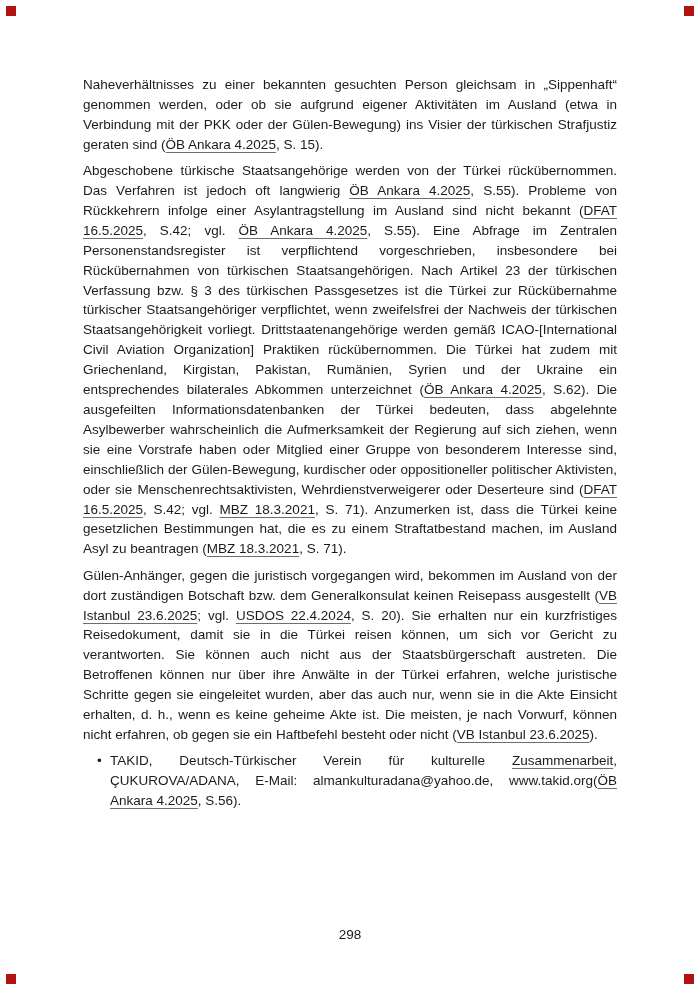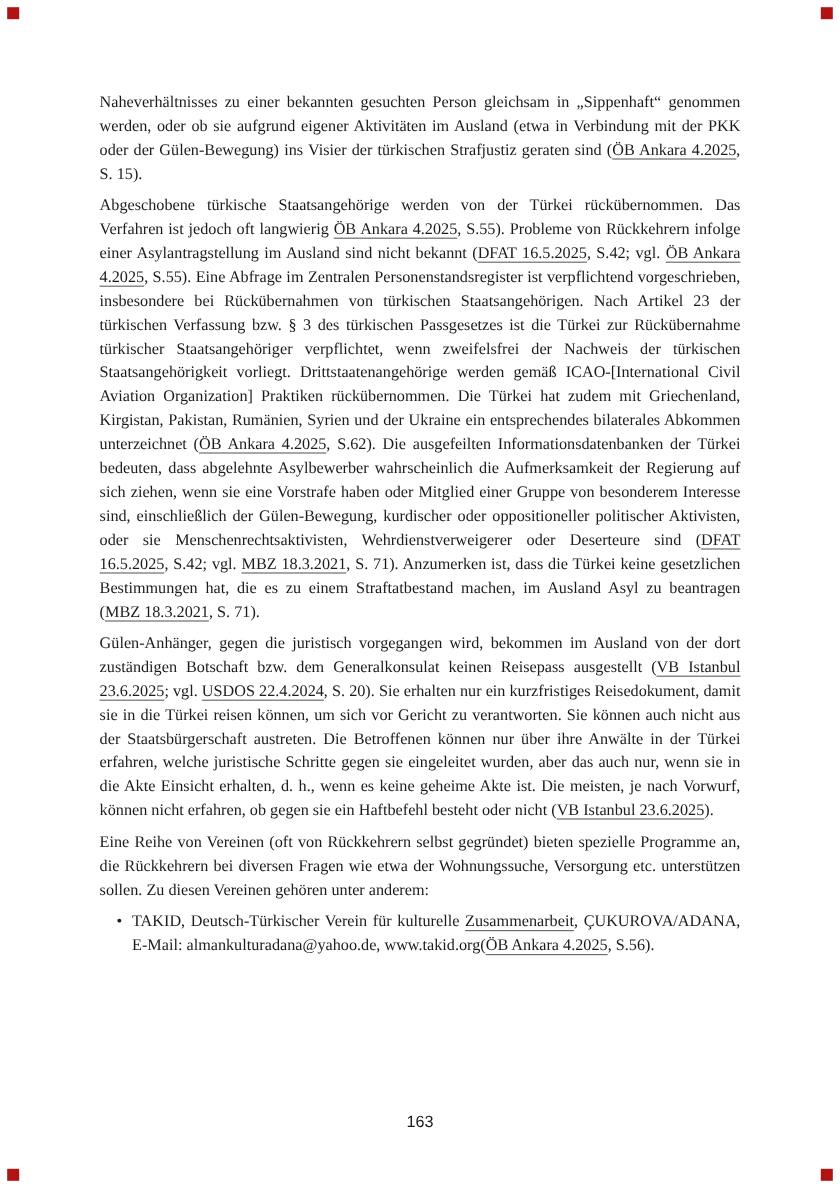--- a/index.html
+++ b/index.html
@@ -3,21 +3,21 @@
 <meta charset="utf-8">
 <style>
   html,body{margin:0;padding:0;}
   body{
     width:700px;height:990px;background:#ffffff;position:relative;overflow:hidden;
     font-family:"Liberation Sans",sans-serif;color:#1b1b1b;
     -webkit-font-smoothing:antialiased;
   }
   .text-column{
     position:absolute;left:83px;top:75px;width:534px;
-    font-size:13.5px;line-height:19.9px;text-align:justify;font-family:Liberation Serif, serif;
+    font-size:13.5px;line-height:19.9px;text-align:justify;
   }
   .para{margin:0 0 6.5px 0;}
   .bullet-list{margin:4px 0 0 0;padding:0 0 0 27px;list-style:none;}
   .bullet-item{margin:0 0 6.5px 0;position:relative;}
   .bullet-item::before{content:"\2022";position:absolute;left:-13px;top:0;}
   .citation-link{
     text-decoration:underline;
     text-decoration-thickness:1px;
     text-underline-offset:3px;
   }
@@ -36,19 +36,18 @@
 
 <div class="corner-mark corner-tl" style="background: rgb(177, 18, 18);"></div>
 <div class="corner-mark corner-tr" style="background: rgb(177, 18, 18);"></div>
 <div class="corner-mark corner-bl" style="background: rgb(177, 18, 18);"></div>
 <div class="corner-mark corner-br" style="background: rgb(177, 18, 18);"></div>
 
 <div class="text-column">
     <p class="para"><span>Naheverhältnisses zu einer bekannten gesuchten Person gleichsam in „Sippenhaft“ genommen werden, oder ob sie aufgrund eigener Aktivitäten im Ausland (etwa in Verbindung mit der PKK oder der Gülen-Bewegung) ins Visier der türkischen Strafjustiz geraten sind (</span><span class="citation-link" style="text-decoration-color: rgb(110, 110, 110);">ÖB Ankara 4.2025</span><span>, S. 15).</span></p>
     <p class="para"><span>Abgeschobene türkische Staatsangehörige werden von der Türkei rückübernommen. Das Verfahren ist jedoch oft langwierig </span><span class="citation-link" style="text-decoration-color: rgb(110, 110, 110);">ÖB Ankara 4.2025</span><span>, S.55). Probleme von Rückkehrern infolge einer Asylantragstellung im Ausland sind nicht bekannt (</span><span class="citation-link" style="text-decoration-color: rgb(110, 110, 110);">DFAT 16.5.2025</span><span>, S.42; vgl. </span><span class="citation-link" style="text-decoration-color: rgb(110, 110, 110);">ÖB Ankara 4.2025</span><span>, S.55). Eine Abfrage im Zentralen Personenstandsregister ist verpflichtend vorgeschrieben, insbesondere bei Rückübernahmen von türkischen Staatsangehörigen. Nach Artikel 23 der türkischen Verfassung bzw. § 3 des türkischen Passgesetzes ist die Türkei zur Rückübernahme türkischer Staatsangehöriger verpflichtet, wenn zweifelsfrei der Nachweis der türkischen Staatsangehörigkeit vorliegt. Drittstaatenangehörige werden gemäß ICAO-[International Civil Aviation Organization] Praktiken rückübernommen. Die Türkei hat zudem mit Griechenland, Kirgistan, Pakistan, Rumänien, Syrien und der Ukraine ein entsprechendes bilaterales Abkommen unterzeichnet (</span><span class="citation-link" style="text-decoration-color: rgb(110, 110, 110);">ÖB Ankara 4.2025</span><span>, S.62). Die ausgefeilten Informationsdatenbanken der Türkei bedeuten, dass abgelehnte Asylbewerber wahrscheinlich die Aufmerksamkeit der Regierung auf sich ziehen, wenn sie eine Vorstrafe haben oder Mitglied einer Gruppe von besonderem Interesse sind, einschließlich der Gülen-Bewegung, kurdischer oder oppositioneller politischer Aktivisten, oder sie Menschenrechtsaktivisten, Wehrdienstverweigerer oder Deserteure sind (</span><span class="citation-link" style="text-decoration-color: rgb(110, 110, 110);">DFAT 16.5.2025</span><span>, S.42; vgl. </span><span class="citation-link" style="text-decoration-color: rgb(110, 110, 110);">MBZ 18.3.2021</span><span>, S. 71). Anzumerken ist, dass die Türkei keine gesetzlichen Bestimmungen hat, die es zu einem Straftatbestand machen, im Ausland Asyl zu beantragen (</span><span class="citation-link" style="text-decoration-color: rgb(110, 110, 110);">MBZ 18.3.2021</span><span>, S. 71).</span></p>
     <p class="para"><span>Gülen-Anhänger, gegen die juristisch vorgegangen wird, bekommen im Ausland von der dort zuständigen Botschaft bzw. dem Generalkonsulat keinen Reisepass ausgestellt (</span><span class="citation-link" style="text-decoration-color: rgb(110, 110, 110);">VB Istanbul 23.6.2025</span><span>; vgl. </span><span class="citation-link" style="text-decoration-color: rgb(110, 110, 110);">USDOS 22.4.2024</span><span>, S. 20). Sie erhalten nur ein kurzfristiges Reisedokument, damit sie in die Türkei reisen können, um sich vor Gericht zu verantworten. Sie können auch nicht aus der Staatsbürgerschaft austreten. Die Betroffenen können nur über ihre Anwälte in der Türkei erfahren, welche juristische Schritte gegen sie eingeleitet wurden, aber das auch nur, wenn sie in die Akte Einsicht erhalten, d. h., wenn es keine geheime Akte ist. Die meisten, je nach Vorwurf, können nicht erfahren, ob gegen sie ein Haftbefehl besteht oder nicht (</span><span class="citation-link" style="text-decoration-color: rgb(110, 110, 110);">VB Istanbul 23.6.2025</span><span>).</span></p>
-    <p class="para"><span>Eine Reihe von Vereinen (oft von Rückkehrern selbst gegründet) bieten spezielle Programme an, die Rückkehrern bei diversen Fragen wie etwa der Wohnungssuche, Versorgung etc. unterstützen sollen. Zu diesen Vereinen gehören unter anderem:</span></p>
     <ul class="bullet-list">
       <li class="bullet-item"><span>TAKID, Deutsch-Türkischer Verein für kulturelle </span><span class="citation-link" style="text-decoration-color: rgb(110, 110, 110);">Zusammenarbeit</span><span>, ÇUKUROVA/ADANA, E-Mail: almankulturadana@yahoo.de, www.takid.org(</span><span class="citation-link" style="text-decoration-color: rgb(110, 110, 110);">ÖB Ankara 4.2025</span><span>, S.56).</span></li>
     </ul>
   </div>
 
-<div class="page-number">163</div>
+<div class="page-number">298</div>
 
 </body></html>

